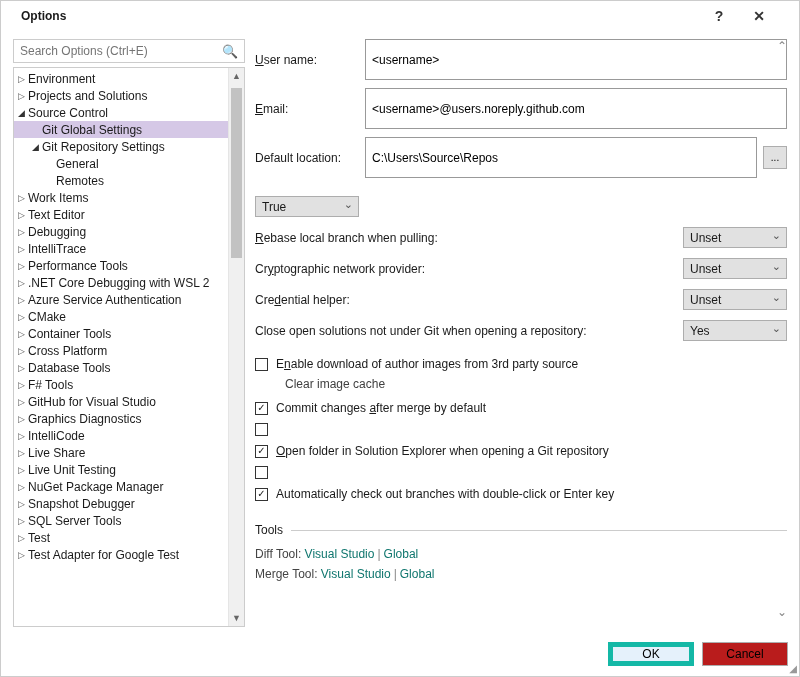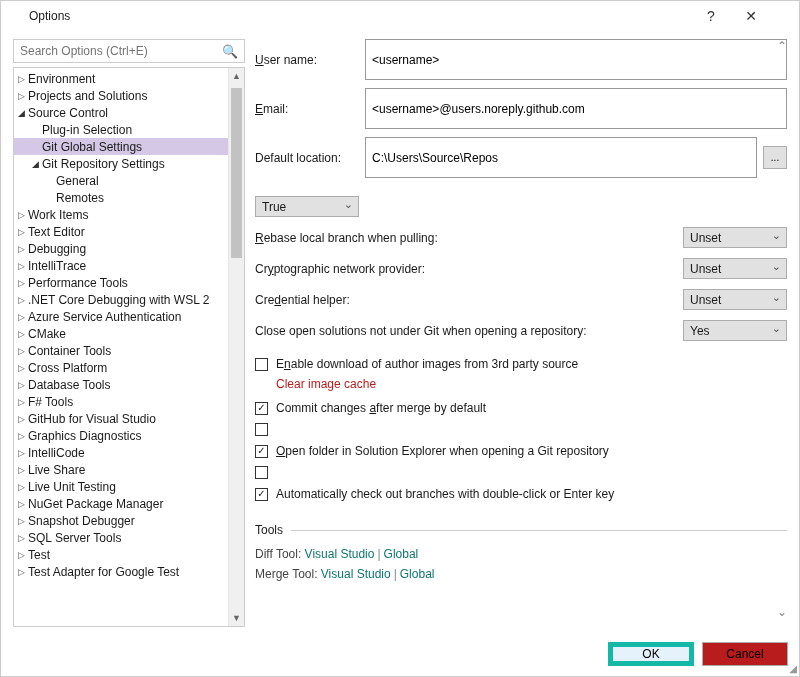--- a/index.html
+++ b/index.html
@@ -1,17 +1,17 @@
 <!DOCTYPE html>
 <html><head>
 <meta charset="utf-8">
 <style>
   * { box-sizing: border-box; margin: 0; padding: 0; }
   body { font-family: "Segoe UI", Tahoma, sans-serif; font-size: 12px; background: #fff; color: #1a1a1a; width: 800px; height: 677px; overflow: hidden; border: 1px solid #ccc; }
-  .titlebar { height: 30px; display: flex; align-items: center; padding: 0 28px; }
+  .titlebar { height: 30px; display: flex; align-items: center; padding: 0 20px; font-weight: bold; }
   .titlebar .title { flex: 1; font-size: 12px; }
   .titlebar .btn { width: 40px; text-align: center; font-size: 14px; color: #333; }
   .content { display: flex; height: 596px; padding: 8px 12px 0 12px; gap: 10px; }
   .left { width: 232px; display: flex; flex-direction: column; }
   .searchbox { position: relative; border: 1px solid #ccc; height: 24px; display: flex; align-items: center; background: #fff; margin-bottom: 4px; }
   .searchbox input { border: none; width: 100%; padding: 0 24px 0 6px; font-size: 12px; outline: none; }
   .searchbox .icon { position: absolute; right: 5px; top: 4px; color: #555; font-size: 13px; }
   .tree-wrap { flex: 1; border: 1px solid #ccc; display: flex; overflow: hidden; }
   .tree { flex: 1; overflow-y: hidden; padding: 2px 0; }
   .scrollbar { width: 16px; background: #f0f0f0; position: relative; border-left: 1px solid #e5e5e5; }
@@ -33,21 +33,21 @@
   .browse { width: 24px; height: 23px; margin-left: 6px; border: 1px solid #adadad; background: #e1e1e1; font-size: 10px; }
   .setting-row { display: flex; align-items: center; margin-bottom: 10px; }
   .setting-row .slbl { flex: 1; }
   .setting-row .slbl .u { text-decoration: underline; }
   .combo { width: 104px; height: 21px; border: 1px solid #adadad; background: #e1e1e1; display: flex; align-items: center; padding: 0 18px 0 6px; position: relative; }
   .combo::after { content: "⌄"; position: absolute; right: 5px; top: 1px; font-size: 11px; color: #555; }
   .chk-row { display: flex; align-items: center; margin-bottom: 8px; }
   .chk { width: 13px; height: 13px; border: 1px solid #333; margin-right: 8px; display: inline-flex; align-items: center; justify-content: center; font-size: 10px; line-height: 1; }
   .chk.checked::after { content: "✓"; }
   .chk-row .u { text-decoration: underline; }
-  .link { color: #b91c1c; margin-left: 21px; margin-top: -2px; margin-bottom: 10px; cursor: pointer; }
+  .link { color: #404040; margin-left: 30px; margin-top: -2px; margin-bottom: 10px; cursor: pointer; }
   .section-hdr { display: flex; align-items: center; margin: 14px 0 10px 0; }
   .section-hdr .line { flex: 1; height: 1px; background: #ccc; margin-left: 8px; }
   .tool-row { margin-bottom: 6px; color: #444; }
   .tool-row .dim { color: #0f766e; }
   .tool-row .sep { color: #888; margin: 0 3px; }
   .footer { position: absolute; bottom: 0; left: 0; right: 0; height: 46px; display: flex; align-items: center; justify-content: flex-end; padding: 0 12px; gap: 8px; }
   .footer button { width: 86px; height: 24px; border: 1px solid #adadad; background: #b91c1c; font-size: 12px; font-family: inherit; }
   .footer button.primary { border: 5px solid #14b8a6; background: #e5f1fb; }
   .resize { position: absolute; right: 3px; bottom: 3px; font-size: 10px; color: #999; }
   .scroll-chevron { position: absolute; right: 0; color: #888; font-size: 12px; }
@@ -74,24 +74,20 @@
             <span>Environment</span>
           </div>
         <div class="tree-item indent1">
             <span class="caret">▷</span>
             <span>Projects and Solutions</span>
           </div>
         <div class="tree-item indent1">
             <span class="caret open">◢</span>
             <span>Source Control</span>
           </div>
-        <div class="tree-item indent2 leaf">
-            <span class="caret">▷</span>
-            <span>Plug-in Selection</span>
-          </div>
         <div class="tree-item indent2 leaf sel">
             <span class="caret">▷</span>
             <span>Git Global Settings</span>
           </div>
         <div class="tree-item indent2">
             <span class="caret open">◢</span>
             <span>Git Repository Settings</span>
           </div>
         <div class="tree-item indent3 leaf">
             <span class="caret">▷</span>

